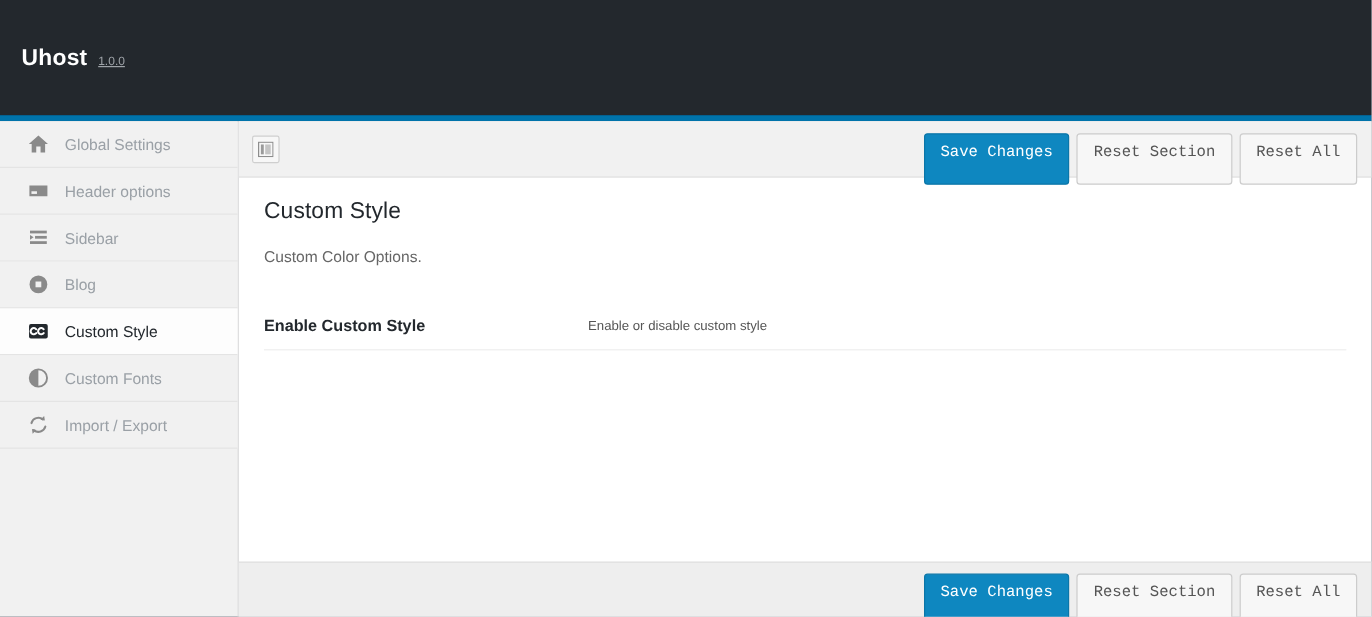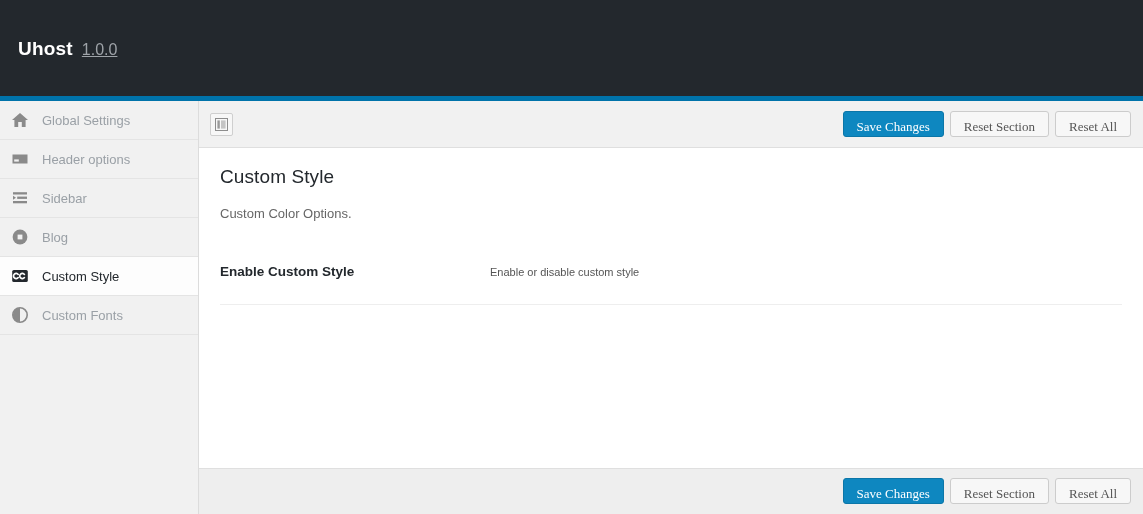--- a/index.html
+++ b/index.html
@@ -18,35 +18,35 @@
     position: absolute; left: 0; top: 0; width: 1143px; height: 96px;
     background: #23282d;
   }
   .brand {
     position: absolute; left: 18px; top: 38px;
     display: flex; align-items: baseline; gap: 9px;
   }
   .brand-name {
     color: #ffffff; font-size: 19px; font-weight: bold; letter-spacing: .2px;
   }
-  .brand-version { color: #9ea3a8; font-size: 16px; text-decoration: underline; }
+  .brand-version { color: #9ea3a8; font-size: 10px; text-decoration: underline; }
 
   .accentbar {
     position: absolute; left: 0; top: 96px; width: 1143px; height: 5px;
     background: #0073aa;
   }
 
   
   .sidebar {
     position: absolute; left: 0; top: 101px; width: 199px; height: 413px;
     background: #f1f1f1; border-right: 1px solid #dcdcdc;
   }
   .nav-item {
     position: relative; height: 39px; display: flex; align-items: center;
-    padding-left: 10px; gap: 12px;
+    padding-left: 22px; gap: 12px;
     border-bottom: 1px solid #e4e4e4;
     background: #f1f1f1;
     cursor: pointer;
   }
   .nav-item.active { background: #fdfdfd; }
   .nav-label {
     font-size: 13px; color: #9aa0a6; white-space: nowrap;
   }
   .nav-item.active .nav-label { color: #23282d; }
   .nav-ico { width: 20px; height: 20px; flex: 0 0 20px; position: relative; }
@@ -78,23 +78,23 @@
     cursor: pointer;
   }
 
   .btn-group {
     position: absolute; right: 12px; top: 10px;
     display: flex; align-items: center; gap: 6px;
   }
   .toolbar-bottom .btn-group { top: 9px; right: 12px; }
 
   .btn {
-    font-family: Liberation Serif, serif;
+    font-family: Liberation Mono, monospace;
     font-size: 13px; line-height: 1;
-    padding: 8px 13px 3px;
+    padding: 8px 13px 20px;
     border-radius: 3px; cursor: pointer; white-space: nowrap;
   }
   .btn-primary {
     background: #0e87c0; color: #ffffff; border: 1px solid #0b76a8;
     font-weight: normal;
   }
   .btn-secondary {
     background: #f7f7f7; color: #555555; border: 1px solid #cccccc;
   }
 
@@ -104,21 +104,21 @@
   .section-title {
     font-size: 19px; color: #23282d; font-weight: normal;
     margin: 0 0 18px 0; letter-spacing: .1px;
   }
   .section-desc {
     font-size: 13px; color: #666666; margin: 0 0 36px 0;
   }
 
   .field-row {
     position: relative; display: flex; align-items: flex-start;
-    padding-bottom: 25px;
+    padding-bottom: 12px;
     border-bottom: 1px solid #eeeeee;
   }
   .field-label {
     width: 270px; flex: 0 0 270px;
     font-size: 13.5px; font-weight: bold; color: #23282d;
     padding-top: 7px;
   }
   .field-control { flex: 1; }
 
   .switch {
@@ -208,20 +208,31 @@
       <span class="nav-ico">
         <svg width="20" height="20" viewBox="0 0 20 20">
           <circle cx="10" cy="10" r="7.2" fill="none" stroke="#8a8a8a" stroke-width="1.6"></circle>
           <path class="ico-fill" d="M10 2.8 A7.2 7.2 0 0 0 10 17.2 Z"></path>
         </svg>
       </span>
       <span class="nav-label">Custom Fonts</span>
     </div>
 
 
+    <div class="nav-item">
+      <span class="nav-ico">
+        <svg width="20" height="20" viewBox="0 0 20 20">
+          <path d="M4.2 8.6 a6 6 0 0 1 9.6 -3.1" fill="none" stroke="#8a8a8a" stroke-width="1.7" stroke-linecap="round"></path>
+          <path class="ico-fill" d="M14.8 2.6 l0.6 3.8 l-3.8 -0.7 Z"></path>
+          <path d="M15.8 11.4 a6 6 0 0 1 -9.6 3.1" fill="none" stroke="#8a8a8a" stroke-width="1.7" stroke-linecap="round"></path>
+          <path class="ico-fill" d="M5.2 17.4 l-0.6 -3.8 l3.8 0.7 Z"></path>
+        </svg>
+      </span>
+      <span class="nav-label">Import / Export</span>
+    </div>
 
   </div>
 
   <div class="main">
 
     <div class="toolbar">
       <div class="expand-btn">
         <svg width="13" height="13" viewBox="0 0 13 13">
           <rect x="0.5" y="0.5" width="12" height="12" fill="none" stroke="#8d8d8d" stroke-width="1"></rect>
           <rect x="2.4" y="2.4" width="2.4" height="8.2" fill="#9a9a9a"></rect>

